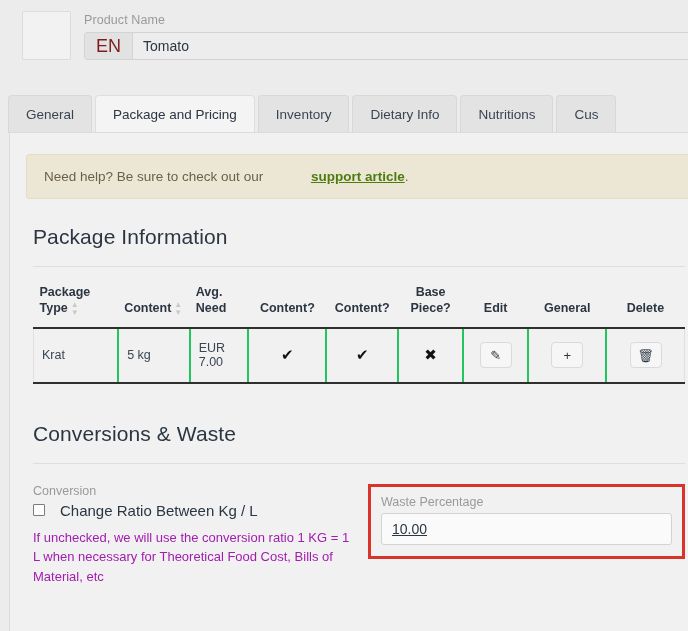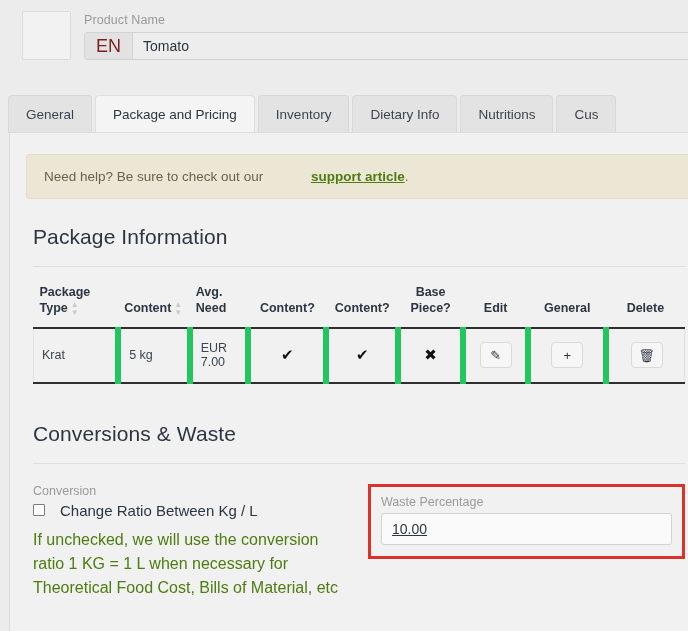--- a/index.html
+++ b/index.html
@@ -173,21 +173,21 @@
     margin-left: 3px;
     color: #c9c9c9;
     font-size: 8px;
     line-height: 8px;
     vertical-align: middle;
   }
   .sort-ico i { display: block; font-style: normal; }
   table.pkg tbody td {
     padding: 9px 8px;
     border-bottom: 2px solid #2f2f2f;
-    border-right: 6px solid #22c55e;
+    border-right: 2px solid #22c55e;
     color: #3a4552;
     font-size: 12.5px;
     height: 55px;
     vertical-align: middle;
   }
   table.pkg tbody td:first-child { border-left: 1px solid #e0e0e0; }
   table.pkg tbody td:last-child { border-right: 1px solid #e0e0e0; }
   table.pkg tbody td.c { text-align: center; }
   .mark { font-size: 15px; color: #111; }
   .icon-btn {
@@ -219,22 +219,22 @@
   }
   .chk {
     width: 12px; height: 12px;
     border: 1px solid #7c7c7c;
     background: #fdfdfd;
     border-radius: 1px;
     flex: none;
   }
   .helper {
     margin-top: 9px;
-    font-size: 16px;
-    color: #4d7c0f;
+    font-size: 13px;
+    color: #a21caf;
     line-height: 1.5;
   }
   .highlight-box {
     border: 3px solid #d9342b;
     padding: 8px 10px 11px 10px;
     margin-left: 5px;
   }
   .txt-input {
     height: 32px;
     background: #fafafa;

